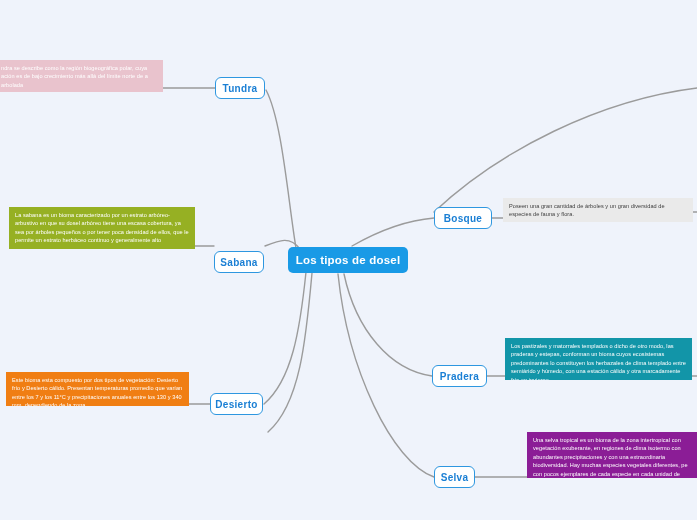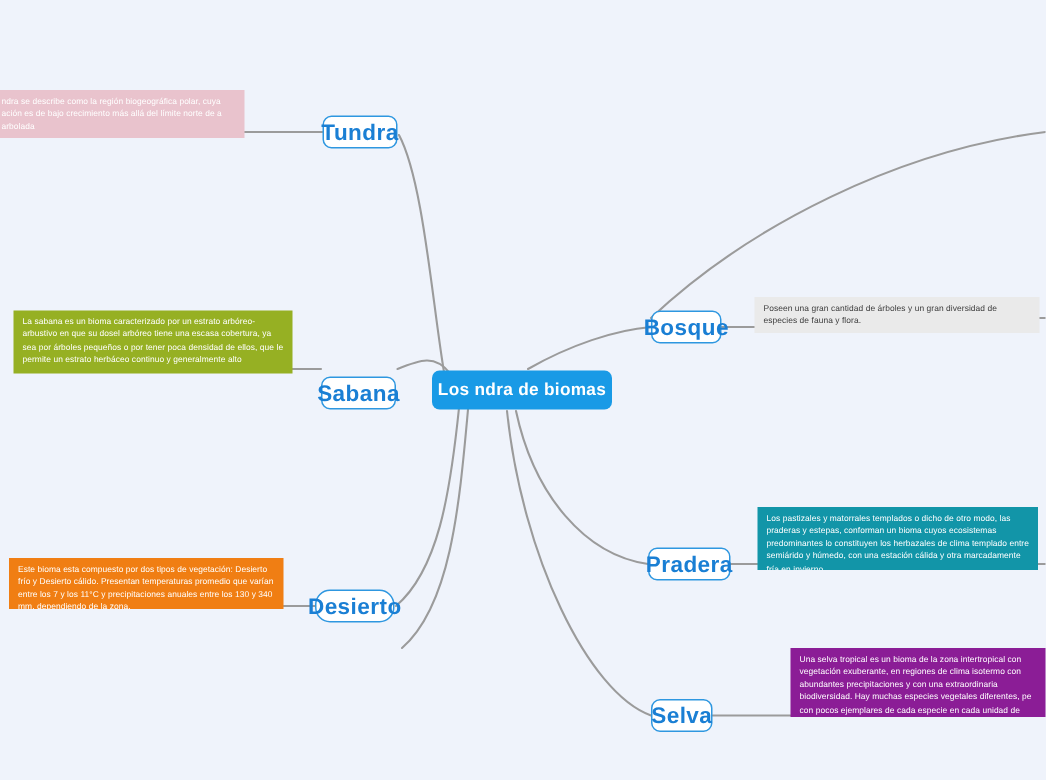--- a/index.html
+++ b/index.html
@@ -59,21 +59,21 @@
     border: 1.6px solid #2e97e0;
     border-radius: 6px;
     display: flex;
     align-items: center;
     justify-content: center;
     box-sizing: border-box;
     height: 22px;
   }
   .branch-node .label {
     color: #1a7fd4;
-    font-size: 15px;
+    font-size: 10px;
     font-weight: bold;
     letter-spacing: 0.3px;
     white-space: nowrap;
   }
 
   
   .desc-box {
     position: absolute;
     box-sizing: border-box;
     padding: 4px 5px 4px 6px;
@@ -155,34 +155,34 @@
   </div>
 
   <div class="branch-node" style="left:215px; top:77px; width:50px;">
     <span class="label">Tundra</span>
   </div>
 
   <div class="branch-node" style="left:214px; top:235px; width:50px;margin-top:16px;">
     <span class="label">Sabana</span>
   </div>
 
-  <div class="branch-node" style="left:210px; top:393px; width:53px;border-radius:10px;">
+  <div class="branch-node" style="left:210px; top:393px; width:53px;">
     <span class="label">Desierto</span>
   </div>
 
 
-  <div class="branch-node" style="left:434px; top:207px; width:47px;">
+  <div class="branch-node" style="left:434px; top:207px; width:58px;">
     <span class="label">Bosque</span>
   </div>
 
   <div class="branch-node" style="left:432px; top:365px; width:55px;">
     <span class="label">Pradera</span>
   </div>
 
   <div class="branch-node" style="left:434px; top:466px; width:41px;">
     <span class="label">Selva</span>
   </div>
 
   <div class="center-node">
-    <span class="label">Los ndra de biomas</span>
+    <span class="label">Los tipos de dosel</span>
   </div>
 
 </div>
 
 </body></html>

